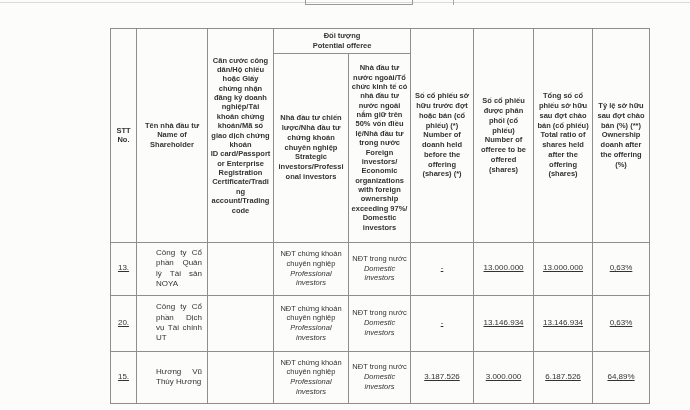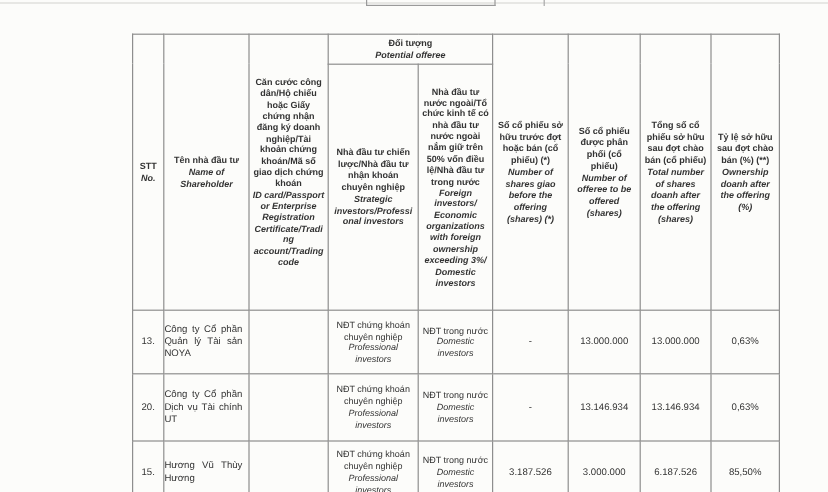--- a/index.html
+++ b/index.html
@@ -46,36 +46,36 @@
     text-align: center;
     color: #333333;
     font-size: 7.5px;
     line-height: 1.3;
     overflow-wrap: break-word;
     word-break: break-word;
     margin-top: 12px;
   }
   .shareholders th { font-weight: bold; }
   .vi { display: block; font-weight: bold; }
-  .en { display: block; font-weight: bold; font-style: italic; }
+  .en { display: block; font-weight: bold; }
   .row-vi { display: block; }
   .row-en { display: block; font-style: italic; }
   .hr1 { height: 22px; }
   .hr2 { height: 189px; }
   .dr13 { height: 53px; }
   .dr14 { height: 56px; }
   .dr15 { height: 52px; }
   td.cell-name {
     text-align: justify;
-    padding-left: 0;
+    padding-left: 19px;
     padding-right: 5px;
     font-size: 8px;
   }
-  td.num { font-size: 8px; }
-  th.tight { line-height: 1.25; padding: 18px 2px; }
+  td.num { font-size: 8px; text-decoration: underline; }
+  th.tight { line-height: 1.25; padding: 1px 2px; }
 </style>
 </head>
 <body>
 
 <div class="page">
 
   <div class="scan-top-line"></div>
   <div class="scan-cutoff-box"></div>
   <div class="scan-cutoff-tick"></div>
 
@@ -104,43 +104,43 @@
       <th rowspan="2" class="tight">
         <span class="vi">Căn cước công dân/Hộ chiếu hoặc Giấy chứng nhận đăng ký doanh nghiệp/Tài khoản chứng khoán/Mã số giao dịch chứng khoán</span>
         <span class="en">ID card/Passport or Enterprise Registration Certificate/Trading account/Trading code</span>
       </th>
       <th colspan="2">
         <span class="vi">Đối tượng</span>
         <span class="en">Potential offeree</span>
       </th>
       <th rowspan="2">
         <span class="vi">Số cổ phiếu sở hữu trước đợt hoặc bán (cổ phiếu) (*)</span>
-        <span class="en">Number of shares giao before the offering (shares) (*)</span>
+        <span class="en">Number of doanh held before the offering (shares) (*)</span>
       </th>
       <th rowspan="2">
         <span class="vi">Số cổ phiếu được phân phối (cổ phiếu)</span>
         <span class="en">Number of offeree to be offered (shares)</span>
       </th>
       <th rowspan="2">
         <span class="vi">Tổng số cổ phiếu sở hữu sau đợt chào bán (cổ phiếu)</span>
-        <span class="en">Total number of shares doanh after the offering (shares)</span>
+        <span class="en">Total ratio of shares held after the offering (shares)</span>
       </th>
       <th rowspan="2">
         <span class="vi">Tỷ lệ sở hữu sau đợt chào bán (%) (**)</span>
         <span class="en">Ownership doanh after the offering (%)</span>
       </th>
     </tr>
     <tr class="hr2">
       <th>
-        <span class="vi">Nhà đầu tư chiến lược/Nhà đầu tư nhận khoán chuyên nghiệp</span>
+        <span class="vi">Nhà đầu tư chiến lược/Nhà đầu tư chứng khoán chuyên nghiệp</span>
         <span class="en">Strategic investors/Professional investors</span>
       </th>
       <th class="tight">
         <span class="vi">Nhà đầu tư nước ngoài/Tổ chức kinh tế có nhà đầu tư nước ngoài nắm giữ trên 50% vốn điều lệ/Nhà đầu tư trong nước</span>
-        <span class="en">Foreign investors/ Economic organizations with foreign ownership exceeding 3%/ Domestic investors</span>
+        <span class="en">Foreign investors/ Economic organizations with foreign ownership exceeding 97%/ Domestic investors</span>
       </th>
     </tr>
 
     <tr class="dr13">
       <td class="num">13.</td>
       <td class="cell-name">Công ty Cổ phần Quản lý Tài sản NOYA</td>
       <td></td>
       <td>
         <span class="row-vi">NĐT chứng khoán chuyên nghiệp</span>
         <span class="row-en">Professional investors</span>
@@ -181,17 +181,17 @@
         <span class="row-vi">NĐT chứng khoán chuyên nghiệp</span>
         <span class="row-en">Professional investors</span>
       </td>
       <td>
         <span class="row-vi">NĐT trong nước</span>
         <span class="row-en">Domestic investors</span>
       </td>
       <td class="num">3.187.526</td>
       <td class="num">3.000.000</td>
       <td class="num">6.187.526</td>
-      <td class="num">85,50%</td>
+      <td class="num">64,89%</td>
     </tr>
   </tbody>
     </table>
 </div>
 
 </body></html>

